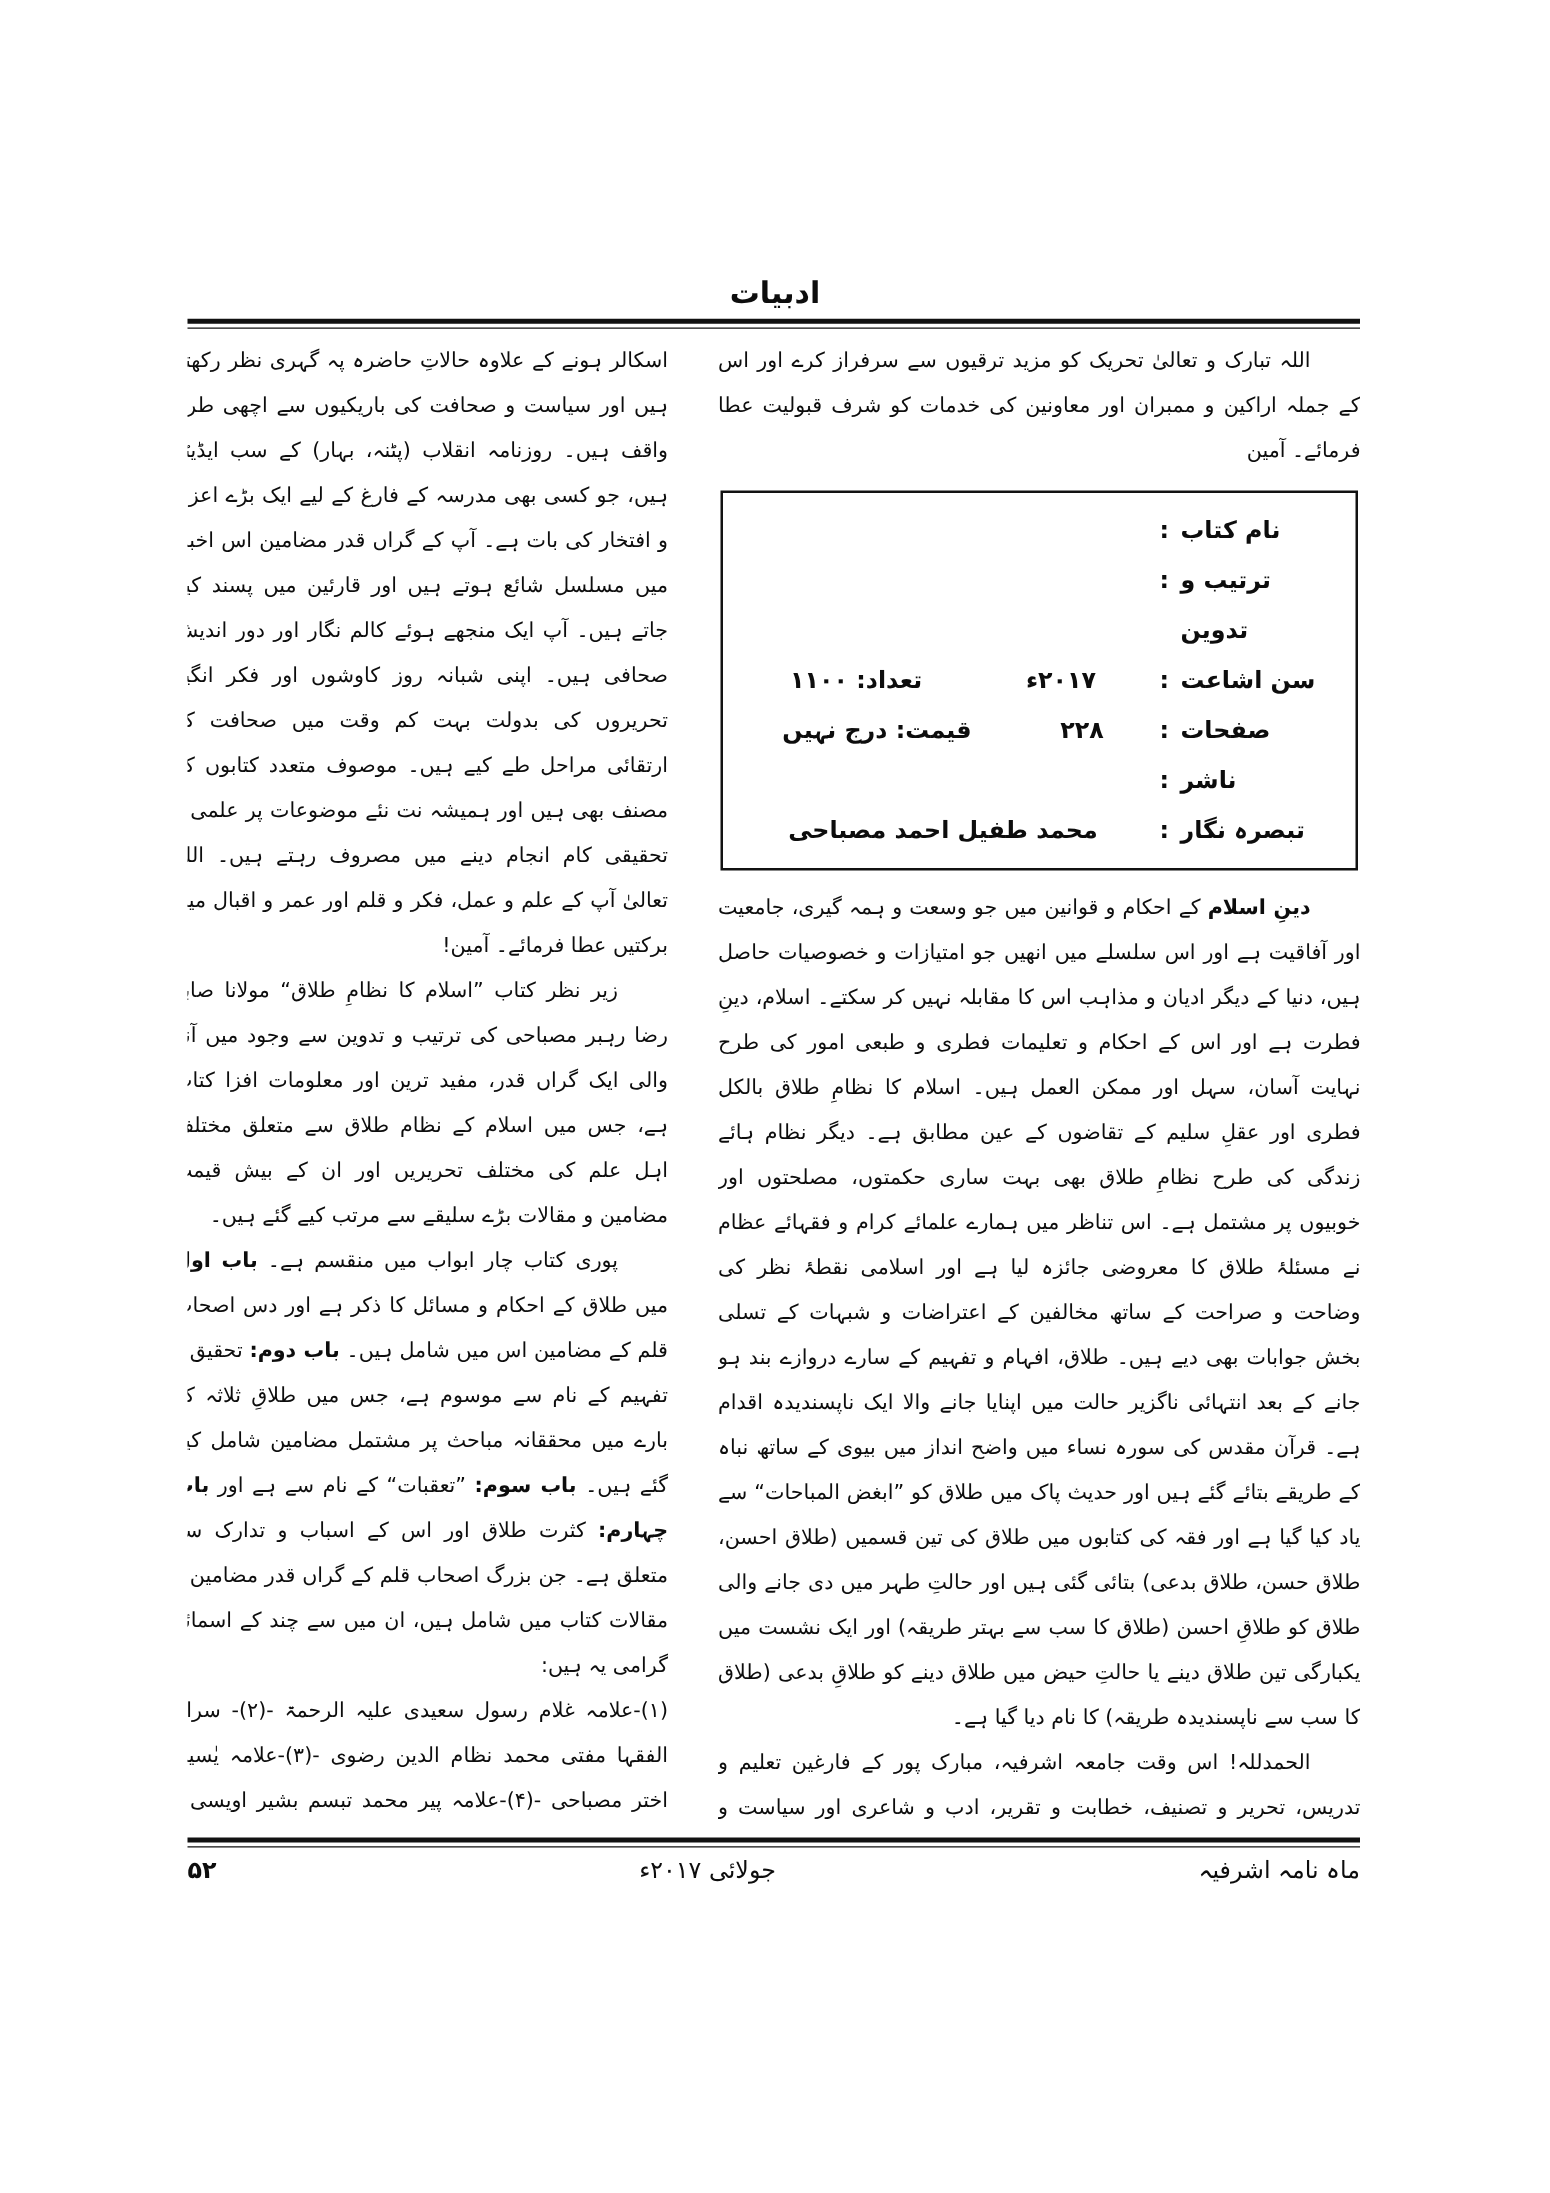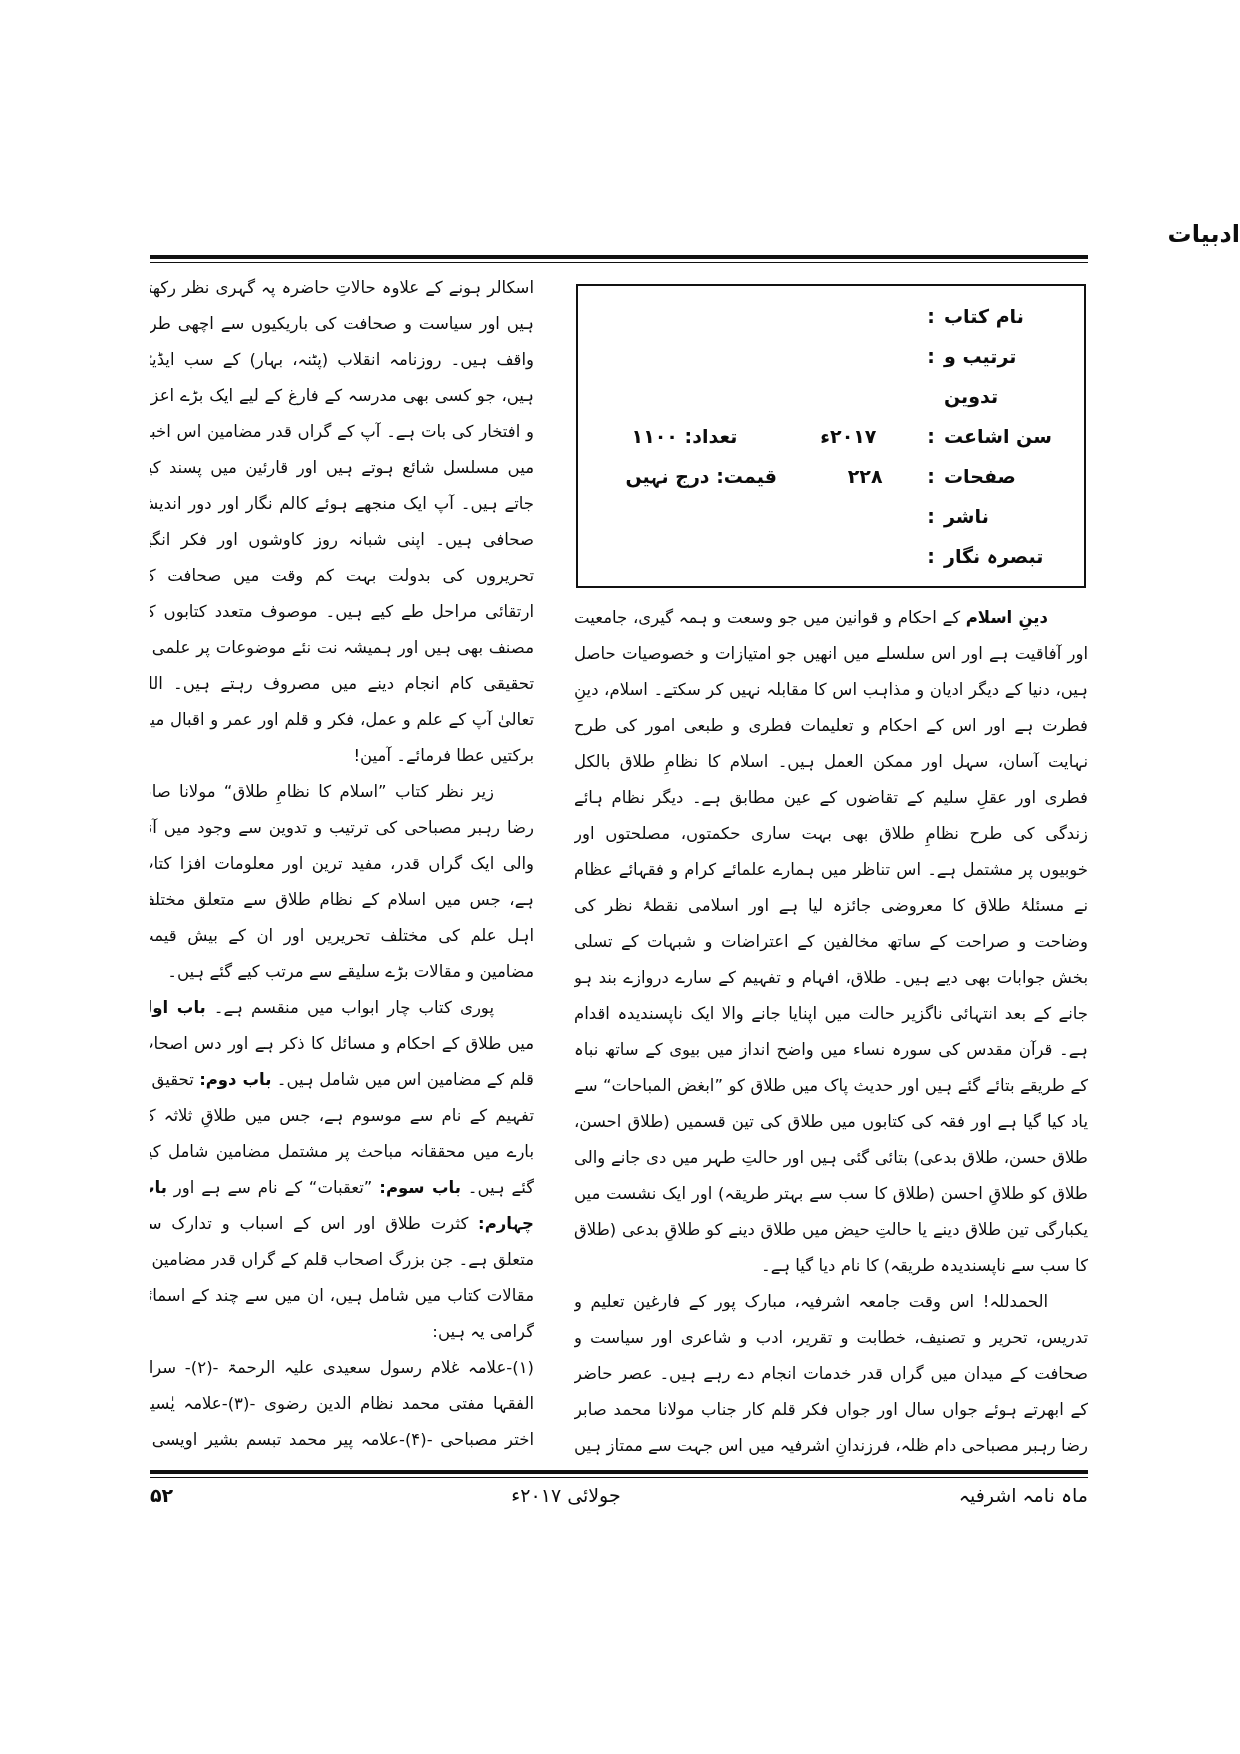--- a/index.html
+++ b/index.html
@@ -19,20 +19,21 @@
     position: absolute;
     inset: 0;
     background: #ffffff;
   }
   
   .section-title {
     position: absolute;
     top: 220px;
     left: 0;
     right: 0;
+    text-align: center;
     font-size: 24px;
     font-weight: bold;
   }
   .double-rule {
     position: absolute;
     left: 150px;
     right: 152px;
     height: 3px;
     border-top: 4px solid #111;
     border-bottom: 1px solid #111;
@@ -111,20 +112,21 @@
 <body>
 
 <div class="page">
 
   <div class="section-title">ادبیات</div>
   <div class="double-rule rule-header"></div>
 
   <main class="columns">
 
     <section class="col col-right">
+      <p class="para indent">اللہ تبارک و تعالیٰ تحریک کو مزید ترقیوں سے سرفراز کرے اور اس کے جملہ اراکین و ممبران اور معاونین کی خدمات کو شرف قبولیت عطا فرمائے۔ آمین</p>
 
       <div class="info-box">
         <div class="info-row">
           <span class="info-label">نام کتاب</span>
           <span class="info-colon">:</span>
         </div>
         <div class="info-row">
           <span class="info-label">ترتیب و تدوین</span>
           <span class="info-colon">:</span>
         </div>
@@ -144,20 +146,21 @@
             <span><span>قیمت:</span> <span>درج نہیں</span></span>
           </span>
         </div>
         <div class="info-row">
           <span class="info-label">ناشر</span>
           <span class="info-colon">:</span>
         </div>
         <div class="info-row">
           <span class="info-label">تبصرہ نگار</span>
           <span class="info-colon">:</span>
+          <span class="info-value">محمد طفیل احمد مصباحی</span>
         </div>
       </div>
 
       <p class="para indent"><span class="bold">دینِ اسلام</span><span> کے احکام و قوانین میں جو وسعت و ہمہ گیری، جامعیت اور آفاقیت ہے اور اس سلسلے میں انھیں جو امتیازات و خصوصیات حاصل ہیں، دنیا کے دیگر ادیان و مذاہب اس کا مقابلہ نہیں کر سکتے۔ اسلام، دینِ فطرت ہے اور اس کے احکام و تعلیمات فطری و طبعی امور کی طرح نہایت آسان، سہل اور ممکن العمل ہیں۔ اسلام کا نظامِ طلاق بالکل فطری اور عقلِ سلیم کے تقاضوں کے عین مطابق ہے۔ دیگر نظام ہائے زندگی کی طرح نظامِ طلاق بھی بہت ساری حکمتوں، مصلحتوں اور خوبیوں پر مشتمل ہے۔ اس تناظر میں ہمارے علمائے کرام و فقہائے عظام نے مسئلۂ طلاق کا معروضی جائزہ لیا ہے اور اسلامی نقطۂ نظر کی وضاحت و صراحت کے ساتھ مخالفین کے اعتراضات و شبہات کے تسلی بخش جوابات بھی دیے ہیں۔ طلاق، افہام و تفہیم کے سارے دروازے بند ہو جانے کے بعد انتہائی ناگزیر حالت میں اپنایا جانے والا ایک ناپسندیدہ اقدام ہے۔ قرآن مقدس کی سورہ نساء میں واضح انداز میں بیوی کے ساتھ نباہ کے طریقے بتائے گئے ہیں اور حدیث پاک میں طلاق کو ”ابغض المباحات“ سے یاد کیا گیا ہے اور فقہ کی کتابوں میں طلاق کی تین قسمیں (طلاق احسن، طلاق حسن، طلاق بدعی) بتائی گئی ہیں اور حالتِ طہر میں دی جانے والی طلاق کو طلاقِ احسن (طلاق کا سب سے بہتر طریقہ) اور ایک نشست میں یکبارگی تین طلاق دینے یا حالتِ حیض میں طلاق دینے کو طلاقِ بدعی (طلاق کا سب سے ناپسندیدہ طریقہ) کا نام دیا گیا ہے۔</span></p>
 
       <p class="para indent">الحمدللہ! اس وقت جامعہ اشرفیہ، مبارک پور کے فارغین تعلیم و تدریس، تحریر و تصنیف، خطابت و تقریر، ادب و شاعری اور سیاست و صحافت کے میدان میں گراں قدر خدمات انجام دے رہے ہیں۔ عصر حاضر کے ابھرتے ہوئے جواں سال اور جواں فکر قلم کار جناب مولانا محمد صابر رضا رہبر مصباحی دام ظلہ، فرزندانِ اشرفیہ میں اس جہت سے ممتاز ہیں کہ ایک اسلامی</p>
     </section>
 
     <section class="col col-left">
       <p class="para">اسکالر ہونے کے علاوہ حالاتِ حاضرہ پہ گہری نظر رکھتے ہیں اور سیاست و صحافت کی باریکیوں سے اچھی طرح واقف ہیں۔ روزنامہ انقلاب (پٹنہ، بہار) کے سب ایڈیٹر ہیں، جو کسی بھی مدرسہ کے فارغ کے لیے ایک بڑے اعزاز و افتخار کی بات ہے۔ آپ کے گراں قدر مضامین اس اخبار میں مسلسل شائع ہوتے ہیں اور قارئین میں پسند کیے جاتے ہیں۔ آپ ایک منجھے ہوئے کالم نگار اور دور اندیش صحافی ہیں۔ اپنی شبانہ روز کاوشوں اور فکر انگیز تحریروں کی بدولت بہت کم وقت میں صحافت کے ارتقائی مراحل طے کیے ہیں۔ موصوف متعدد کتابوں کے مصنف بھی ہیں اور ہمیشہ نت نئے موضوعات پر علمی و تحقیقی کام انجام دینے میں مصروف رہتے ہیں۔ اللہ تعالیٰ آپ کے علم و عمل، فکر و قلم اور عمر و اقبال میں برکتیں عطا فرمائے۔ آمین!</p>

